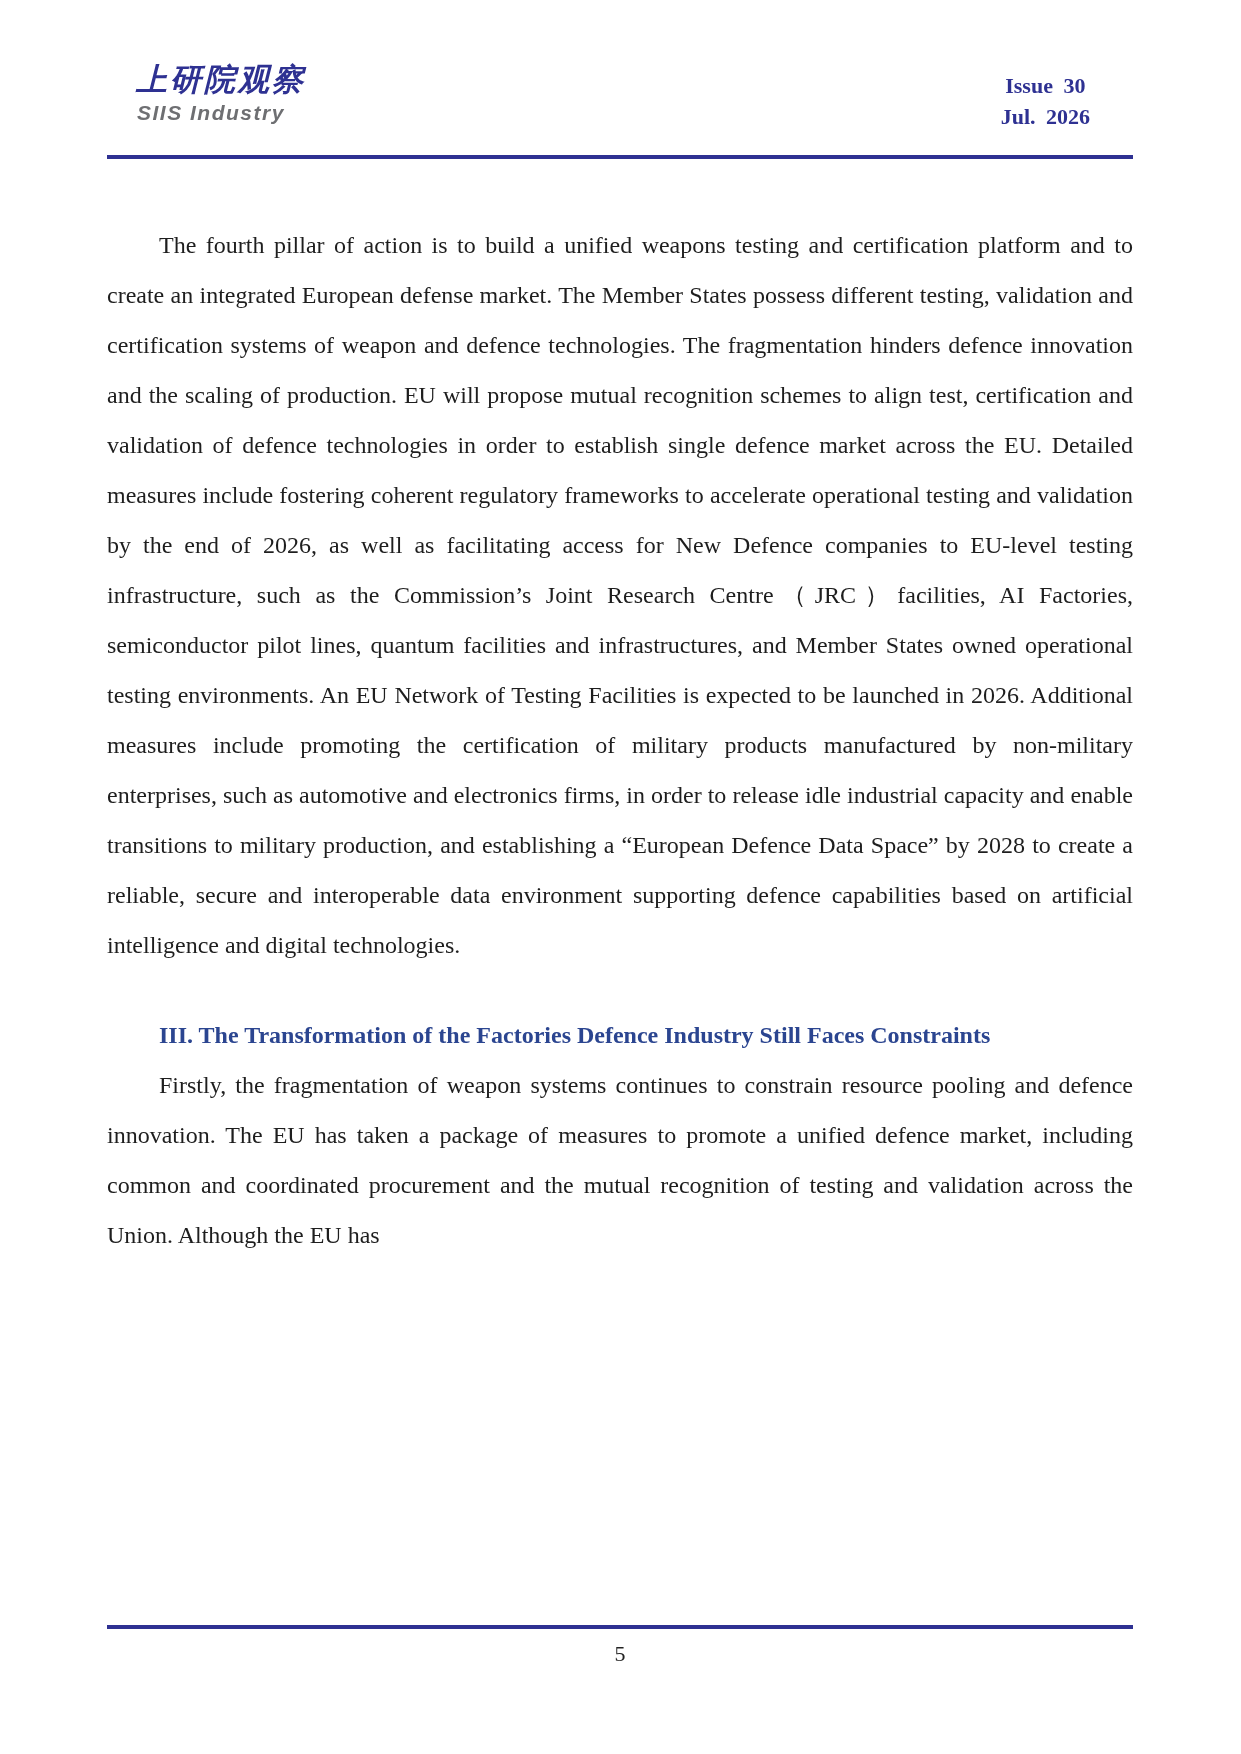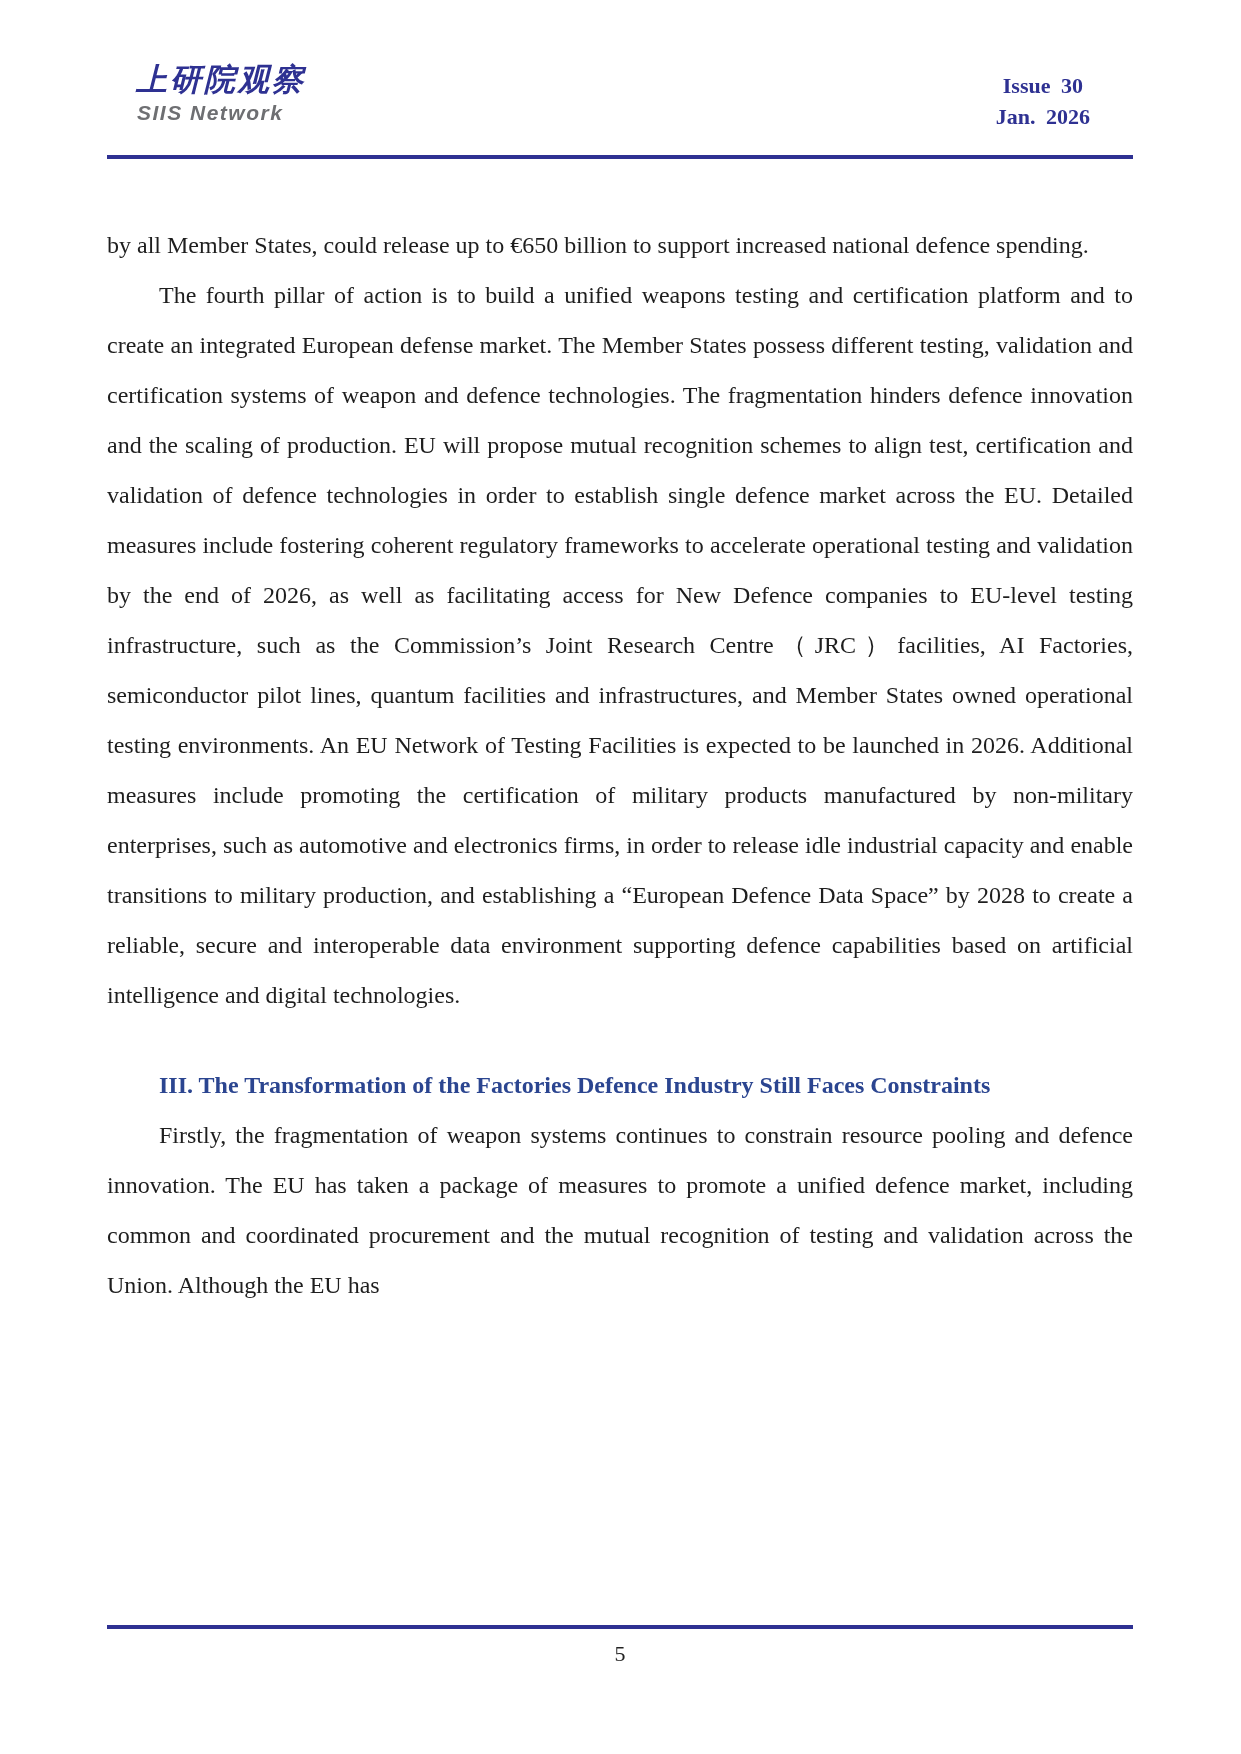--- a/index.html
+++ b/index.html
@@ -102,32 +102,31 @@
     line-height: 32px;
     color: #222222;
   }
 </style>
 </head>
 <body>
 
 <div class="page">
 
   <div class="logo-cn">上研院观察</div>
-  <div class="logo-en">SIIS Network</div>
+  <div class="logo-en">SIIS Industry</div>
 
   <div class="issue-info">
     <div>Issue 30</div>
-    <div>Jan. 2026</div>
+    <div>Jul. 2026</div>
   </div>
 
   <div class="header-rule"></div>
 
   <div class="content">
 
-    <p>by all Member States, could release up to €650 billion to support increased national defence spending.</p>
 
     <p class="indent"><span class="bold-lead">The fourth pillar of action is to build a unified weapons testing and certification platform and to create an integrated European defense market.</span><span> The Member States possess different testing, validation and certification systems of weapon and defence technologies. The fragmentation hinders defence innovation and the scaling of production. EU will propose mutual recognition schemes to align test, certification and validation of defence technologies in order to establish single defence market across the EU. Detailed measures include fostering coherent regulatory frameworks to accelerate operational testing and validation by the end of 2026, as well as facilitating access for New Defence companies to EU-level testing infrastructure, such as the Commission’s Joint Research Centre（JRC）facilities, AI Factories, semiconductor pilot lines, quantum facilities and infrastructures, and Member States owned operational testing environments. An EU Network of Testing Facilities is expected to be launched in 2026. Additional measures include promoting the certification of military products manufactured by non-military enterprises, such as automotive and electronics firms, in order to release idle industrial capacity and enable transitions to military production, and establishing a “European Defence Data Space” by 2028 to create a reliable, secure and interoperable data environment supporting defence capabilities based on artificial intelligence and digital technologies.</span></p>
 
     <h2 class="section-heading">III. The Transformation of the Factories Defence Industry Still Faces Constraints</h2>
 
     <p class="indent"><span class="bold-lead">Firstly, the fragmentation of weapon systems continues to constrain resource pooling and defence innovation.</span><span> The EU has taken a package of measures to promote a unified defence market, including common and coordinated procurement and the mutual recognition of testing and validation across the Union. Although the EU has</span></p>
 
   </div>
 
   <div class="footer-rule"></div>

